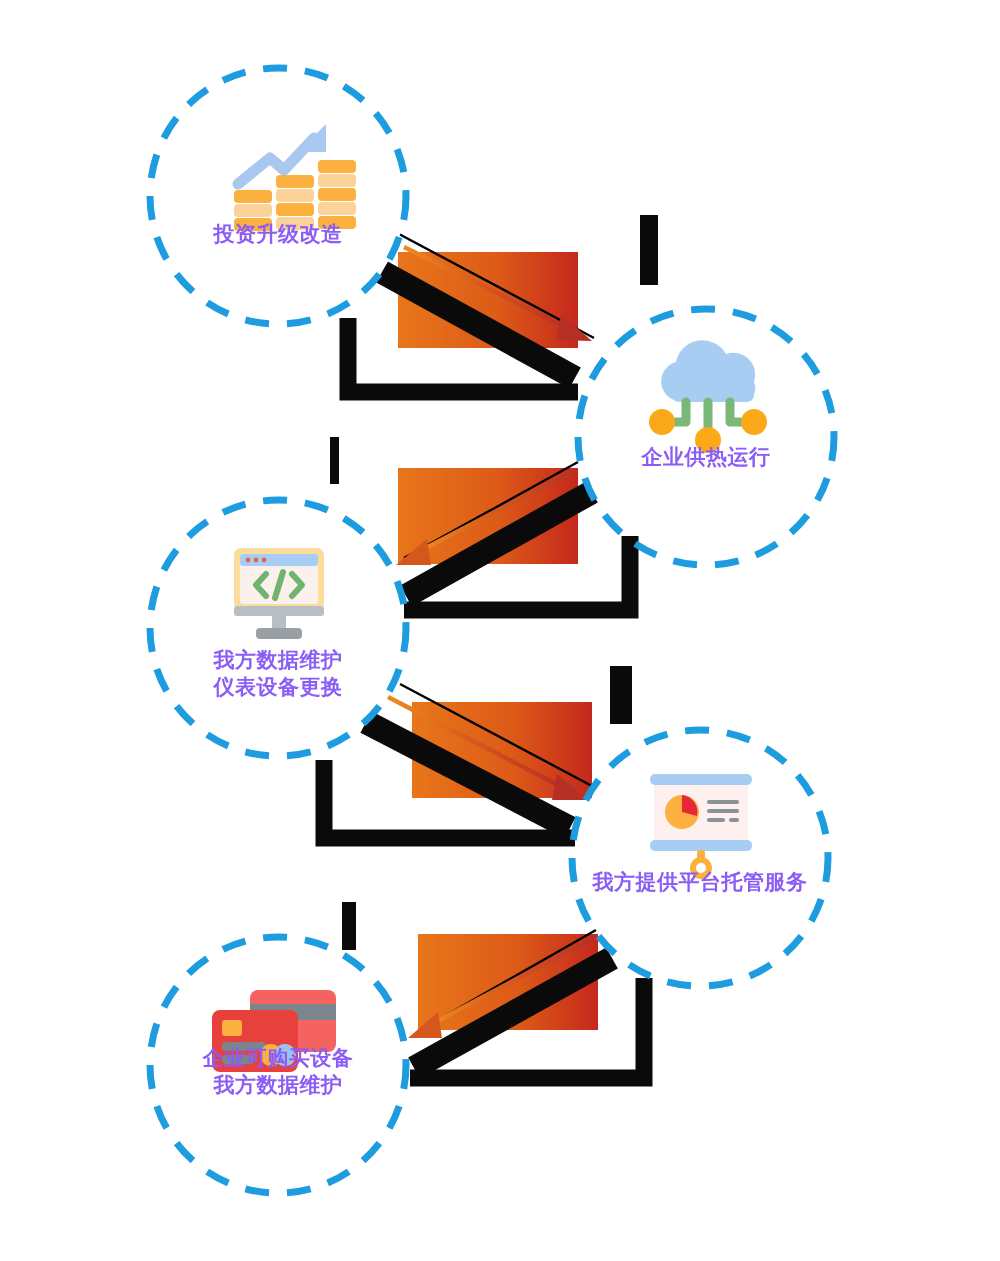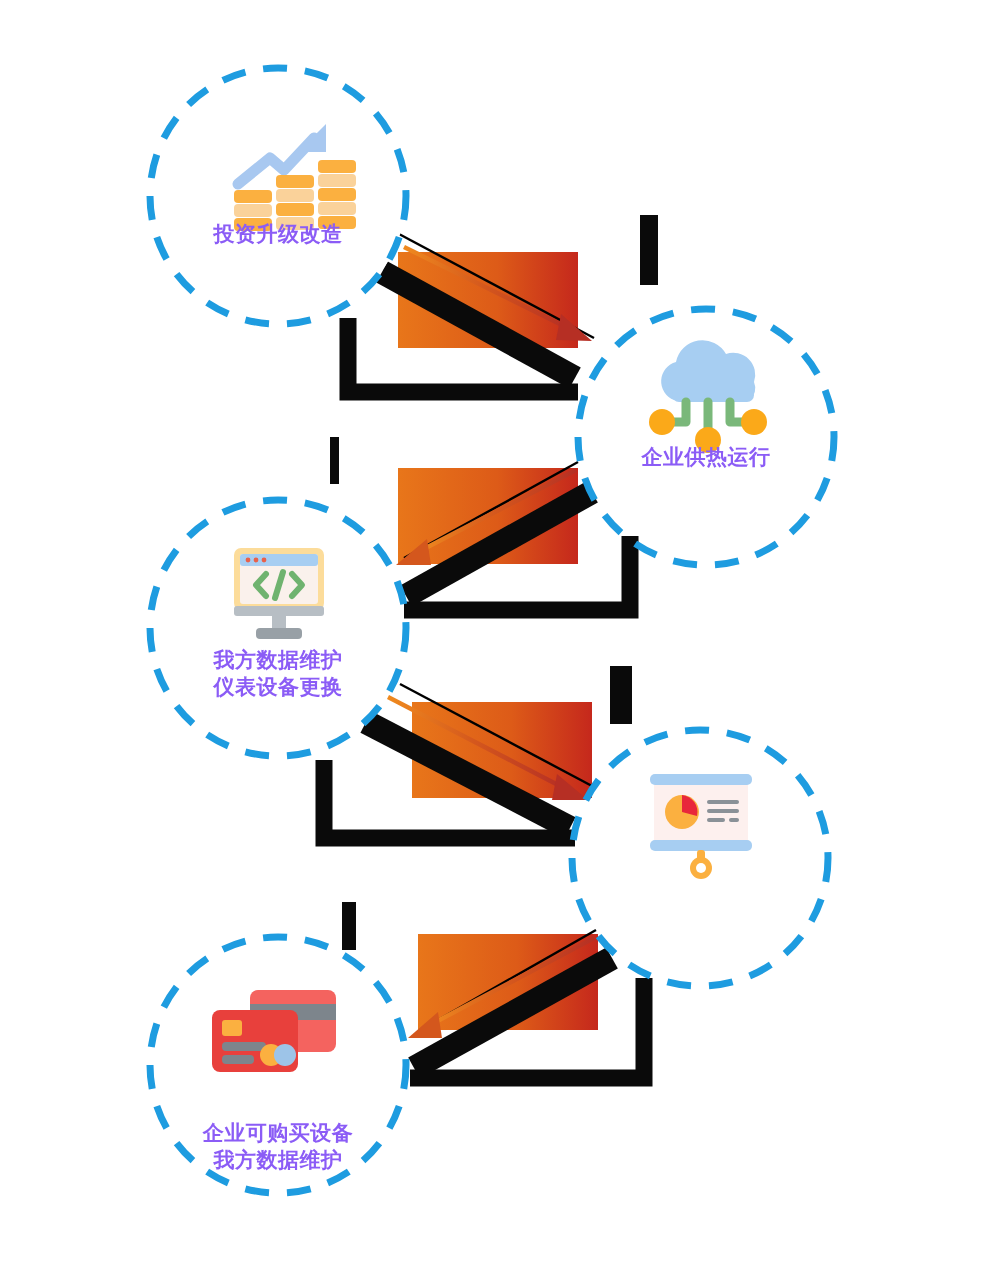--- a/index.html
+++ b/index.html
@@ -232,20 +232,21 @@
   <div class="node-label" style="left:556px; top:445px; width:300px;">
     <div>企业供热运行</div>
   </div>
 
   <div class="node-label" style="left:128px; top:648px; width:300px;">
     <div>我方数据维护</div>
     <div>仪表设备更换</div>
   </div>
 
   <div class="node-label" style="left:550px; top:870px; width:300px;">
-  </div>
-
-  <div class="node-label" style="left:128px; top:1121px; width:300px;">
+    <div>我方提供平台托管服务</div>
+  </div>
+
+  <div class="node-label" style="left:128px; top:1046px; width:300px;">
     <div>企业可购买设备</div>
     <div>我方数据维护</div>
   </div>
 
 </div>
 
 </body></html>

